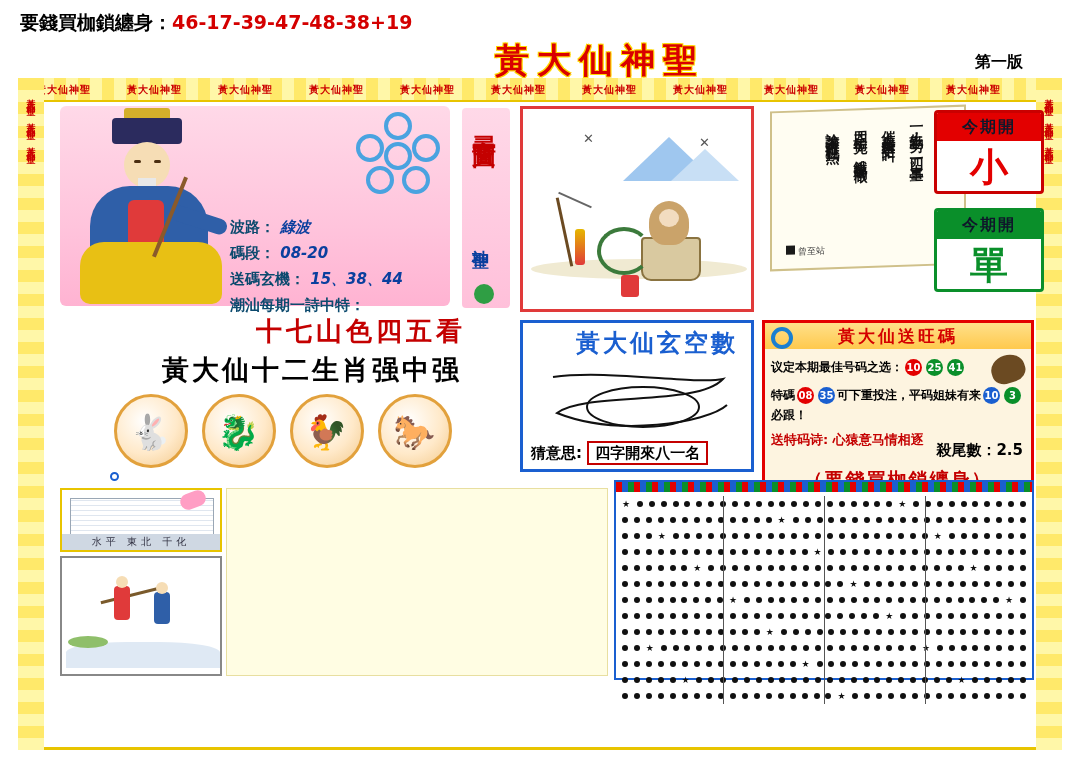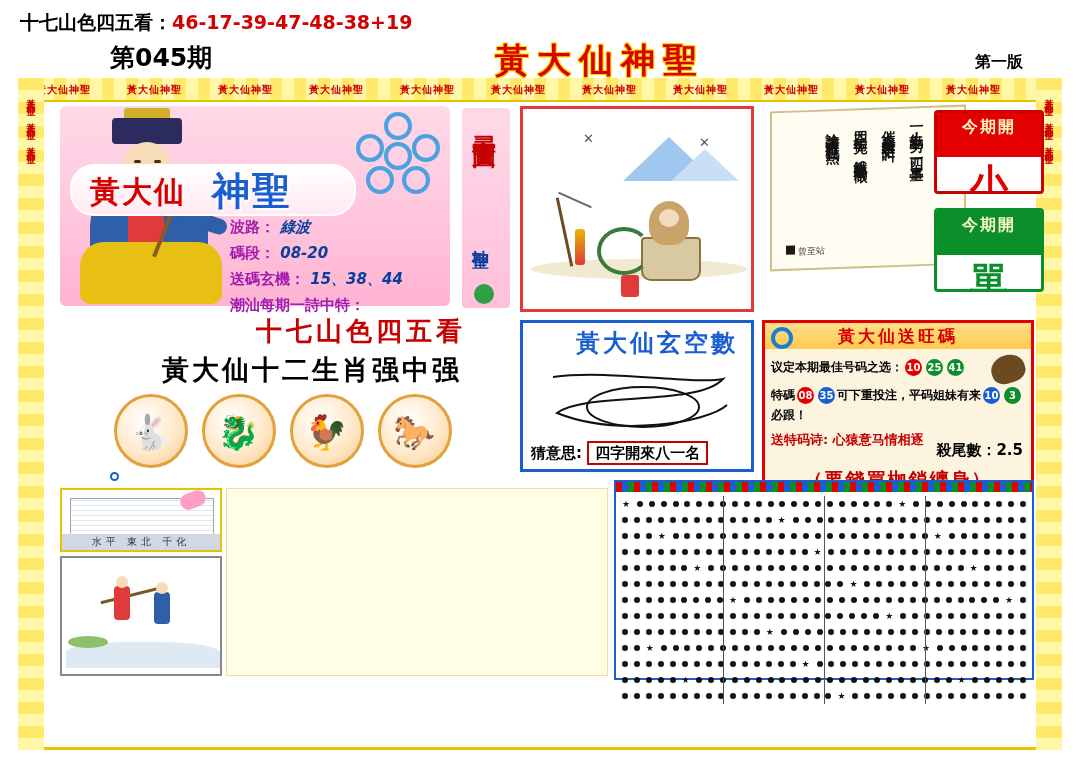--- a/index.html
+++ b/index.html
@@ -94,21 +94,21 @@
   .monk .robe{position:absolute;left:8px;top:126px;width:142px;height:62px;background:#e8c014;border-radius:24px 24px 10px 10px;}
   .monk .sash{position:absolute;left:56px;top:84px;width:36px;height:56px;background:#e03a3a;border-radius:6px;}
   .monk .arm{position:absolute;left:98px;top:96px;width:58px;height:16px;background:#2f5fa8;border-radius:8px;transform:rotate(18deg);}
   .monk .stick{position:absolute;left:96px;top:58px;width:4px;height:86px;background:#8a5a2b;transform:rotate(22deg);}
 
   
   .flower{position:absolute;left:290px;top:6px;width:100px;height:92px;}
   .flower i{position:absolute;width:28px;height:28px;border:4px solid #4aa3e0;border-radius:50%;box-sizing:border-box;display:block;}
 
   .hero-info{position:absolute;left:186px;top:112px;font-size:15px;color:#000;line-height:26px;font-weight:bold;}
-  .hero-info .lbl{color:#a21caf;}
+  .hero-info .lbl{color:#0c4a6e;}
   .hero-info .val{color:#0a3f9e;font-style:italic;}
 
   .poem1{
     position:absolute;left:212px;top:212px;font-size:26px;font-weight:bold;color:#c40000;
     letter-spacing:4px;
   }
   .poem2{
     position:absolute;left:118px;top:250px;font-size:27px;font-weight:bold;color:#000;
     letter-spacing:3px;
     text-align:right;
@@ -178,21 +178,21 @@
     writing-mode:vertical-rl;font-size:14px;color:#111;letter-spacing:3px;font-weight:bold;
   }
   .scroll .seal{position:absolute;left:14px;bottom:10px;font-size:9px;color:#444;}
   .scroll .seal b{display:inline-block;width:9px;height:9px;background:#1a1a1a;margin-right:3px;}
 
   
   .badge{
     position:absolute;width:110px;height:84px;border:3px solid #c90000;box-sizing:border-box;
     background:#ffffff;border-radius:4px;overflow:hidden;
   }
-  .badge .head{height:44px;background:#e30000;color:#fef9c3;font-size:16px;font-weight:bold;text-align:center;line-height:28px;letter-spacing:2px;}
+  .badge .head{height:28px;background:#e30000;color:#0f172a;font-size:16px;font-weight:bold;text-align:center;line-height:28px;letter-spacing:2px;}
   .badge .big{font-size:38px;font-weight:bold;text-align:center;line-height:52px;color:#e30000;}
   .badge.green{border-color:#0a8f2a;}
   .badge.green .head{background:#0a8f2a;}
   .badge.green .big{color:#0a8f2a;}
 
   
   .xuankong{
     position:absolute;left:476px;top:218px;width:234px;height:152px;
     background:#ffffff;border:3px solid #1a5fd0;box-sizing:border-box;
   }
@@ -276,23 +276,22 @@
   .matrix .vline{position:absolute;top:0;bottom:0;width:1px;background:#555;}
 
   .dot-small{position:absolute;left:66px;top:370px;width:9px;height:9px;border-radius:50%;border:2px solid #1a5fd0;box-sizing:border-box;}
 </style>
 </head>
 <body>
 
 <div class="page">
 
   <div class="top-left">
-    <span>十七山色四五看：</span><span class="nums">46-17-39-47-48-38+19</span>
+    <span>要錢買枷鎖纏身：</span><span class="nums">46-17-39-47-48-38+19</span>
   </div>
-  <div class="issue">第045期</div>
   <div class="main-title">黃大仙神聖</div>
   <div class="edition">第一版</div>
 
   <div class="frame"></div>
 
   <div class="band-top" id="band-top"><span>黃大仙神聖</span><span>黃大仙神聖</span><span>黃大仙神聖</span><span>黃大仙神聖</span><span>黃大仙神聖</span><span>黃大仙神聖</span><span>黃大仙神聖</span><span>黃大仙神聖</span><span>黃大仙神聖</span><span>黃大仙神聖</span><span>黃大仙神聖</span></div>
   <div class="band-left">
     <div class="v">黃大仙神聖</div>
     <div class="v">黃大仙神聖</div>
     <div class="v">黃大仙神聖</div>
@@ -320,24 +319,20 @@
           <div class="stick"></div>
       </div>
       <div class="flower" id="flower">
           <i style="left: 34px; top: 0px;"></i>
           <i style="left: 6px; top: 22px;"></i>
           <i style="left: 62px; top: 22px;"></i>
           <i style="left: 16px; top: 54px;"></i>
           <i style="left: 52px; top: 54px;"></i>
           <i style="left: 34px; top: 30px;"></i>
         </div>
-      <div class="hero-banner">
-        <div class="t1">黃大仙</div>
-        <div class="t2">神聖</div>
-      </div>
     </div>
 
     <div class="hero-info">
       <div>
         <span class="lbl">波路：</span>
         <span class="val">綠波</span>
       </div>
       <div>
         <span class="lbl">碼段：</span>
         <span class="val">08-20</span>

